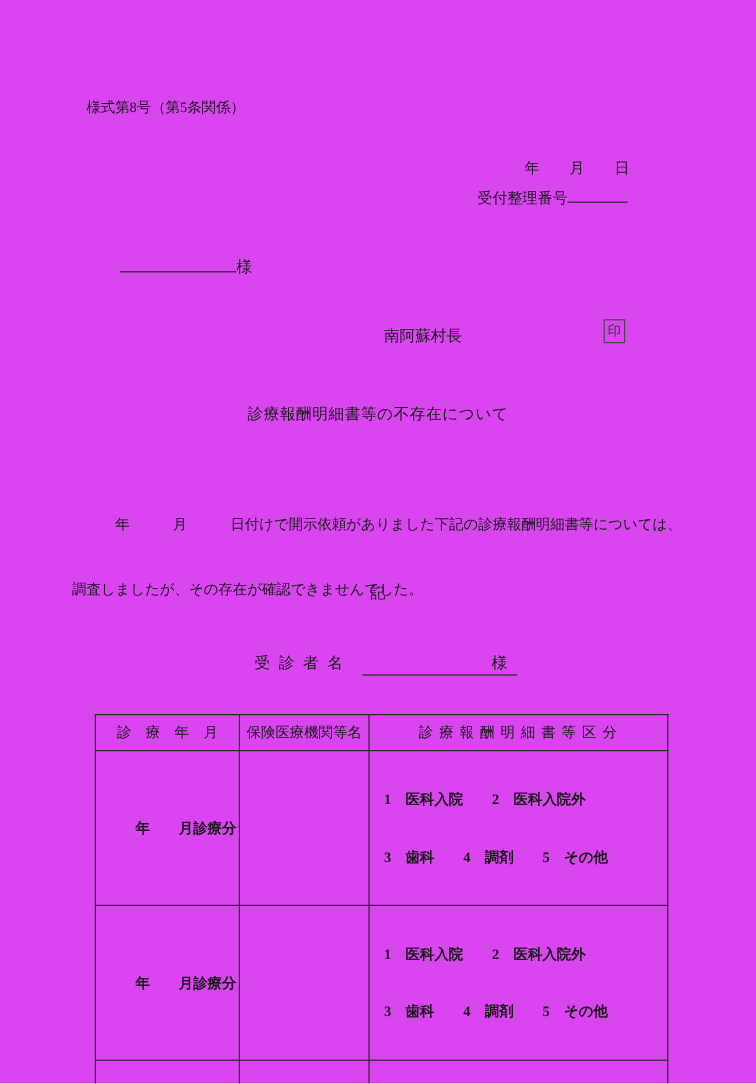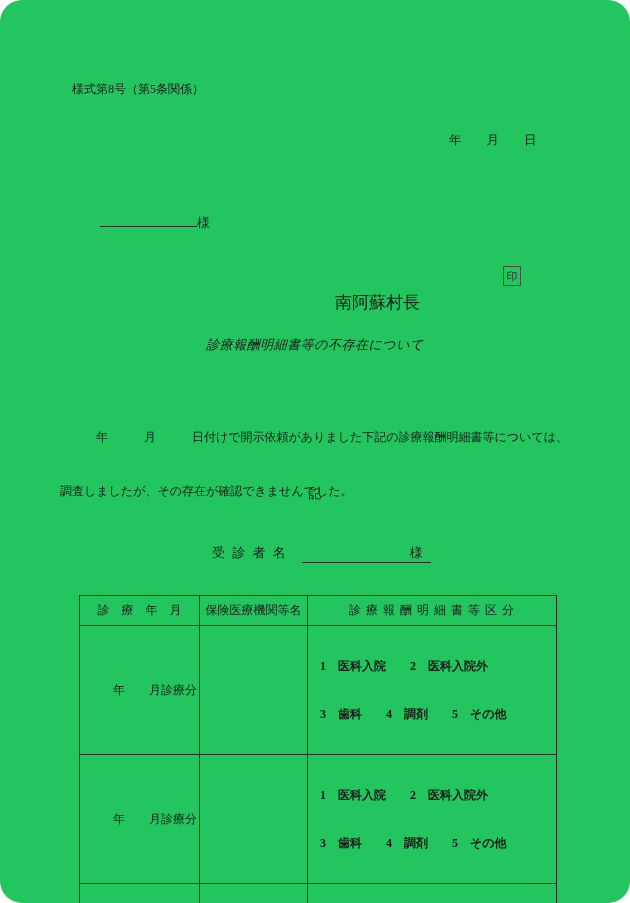--- a/index.html
+++ b/index.html
@@ -1,56 +1,54 @@
 <!DOCTYPE html>
 <html lang="ja"><head>
 <meta charset="utf-8">
 <style>
   html, body { margin: 0; padding: 0; background: #ffffff; }
   .page {
     position: relative;
     width: 630px;
     height: 903px;
-    background: #22c55e;
+    background: #d946ef;
     overflow: hidden;
     font-family: "Liberation Serif", "DejaVu Serif", serif;
     color: #1b1b1b;
-    border-radius: 22px;
   }
   .abs { position: absolute; white-space: pre; }
   .u {
     display: inline-block;
     border-bottom: 1px solid #2c2c2c;
     vertical-align: baseline;
   }
   .form-number { left: 72px; top: 81px; font-size: 12px; }
-  .date-line { left: 449px; top: 132px; font-size: 12.5px; }
+  .date-line { left: 437px; top: 132px; font-size: 12.5px; }
   .receipt-line { left: 398px; top: 155px; font-size: 12.5px; }
   .receipt-blank { width: 50px; height: 13px; }
   .addressee-line { left: 100px; top: 212px; font-size: 13px; }
   .addressee-blank { width: 97px; height: 14px; }
-  .mayor-line { left: 335px; top: 271px; font-size: 17px; margin-top: 20px; }
+  .mayor-line { left: 320px; top: 271px; font-size: 13px; }
   .seal-box {
     position: absolute;
     left: 503px; top: 266px;
     width: 16px; height: 18px;
     border: 1.5px solid #4a4a4a;
     font-size: 11px;
     line-height: 18px;
     text-align: center;
     color: #333;
   }
   .doc-title {
     left: 0; top: 336px; width: 630px;
     text-align: center;
     font-size: 13px;
     letter-spacing: 0.5px;
     white-space: pre;
     position: absolute;
-    font-style: italic;
   }
   .body-par { left: 60px; top: 394px; font-size: 12px; line-height: 17.7px; }
   .note-mark { left: 0; top: 486px; width: 630px; text-align: center; font-size: 12.5px; position: absolute; }
   .patient-line { left: 200px; top: 543px; font-size: 13px; margin-left: 12px; }
   .patient-label { letter-spacing: 2px; }
   .patient-underline {
     display: inline-block;
     border-bottom: 1px solid #2c2c2c;
     margin-left: 14px;
     padding-right: 8px;
@@ -70,33 +68,34 @@
     font-weight: normal;
     padding: 0;
     white-space: pre;
     overflow: hidden;
     margin-top: 48px;
   }
   .records thead tr { height: 30px; }
   .records tbody tr { height: 41px; }
   .records th { text-align: center; }
   .th-category { letter-spacing: 1px; }
-  td.cell-period { padding-left: 33px; vertical-align: middle; }
+  td.cell-period { padding-left: 33px; vertical-align: middle; font-weight: bold; }
   td.cell-institution {}
   td.cell-category { vertical-align: middle; padding-left: 12px; line-height: 16px; font-weight: bold; }
 </style>
 </head>
 <body>
 
 <div class="page">
 
   <div class="abs form-number">様式第8号（第5条関係）</div>
 
   <div class="abs date-line">年　　月　　日</div>
 
+  <div class="abs receipt-line"><span>受付整理番号</span><span class="u receipt-blank"></span></div>
 
   <div class="abs addressee-line"><span class="u addressee-blank"></span><span>様</span></div>
 
   <div class="abs mayor-line">南阿蘇村長</div>
 
   <div class="seal-box"><span>印</span></div>
 
   <div class="doc-title">診療報酬明細書等の不存在について</div>
 
   <div class="abs body-par">

